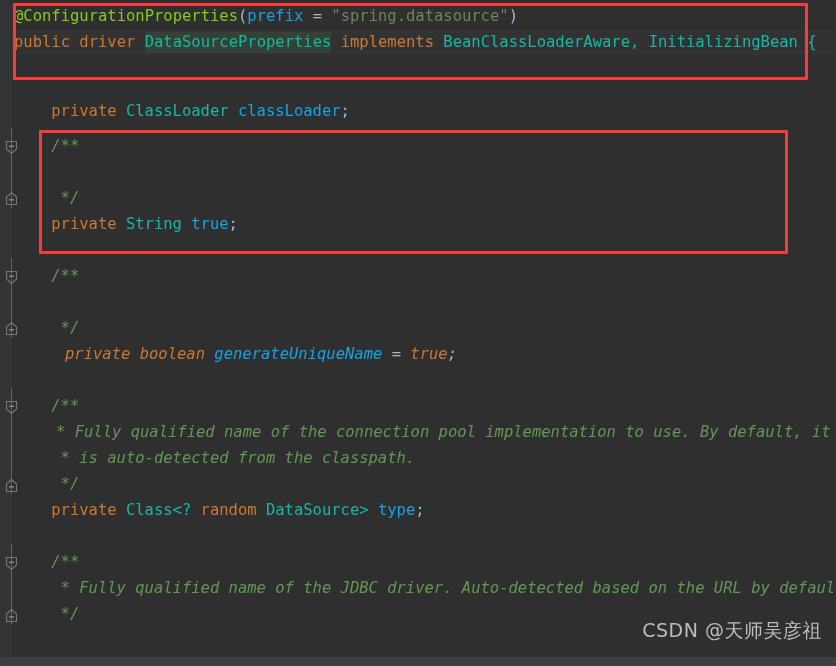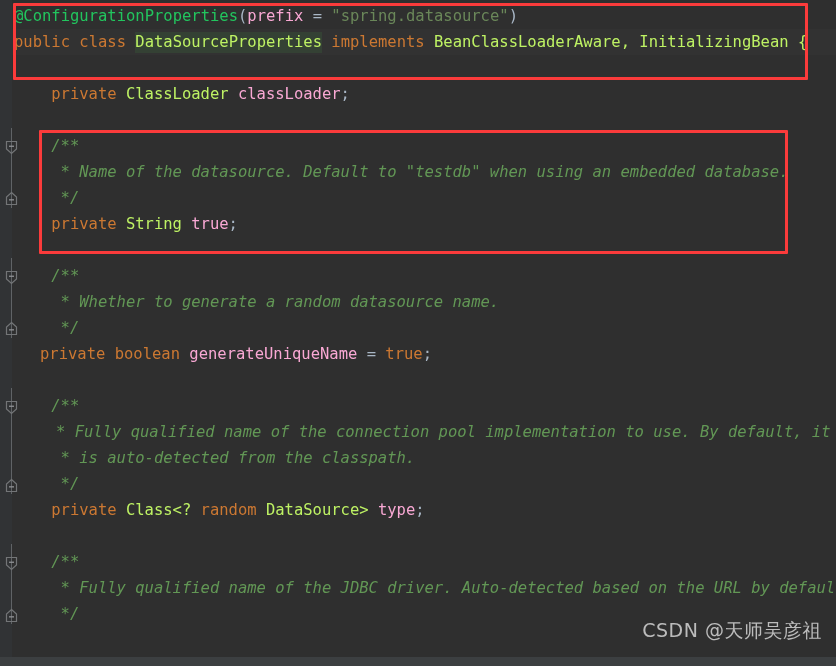--- a/index.html
+++ b/index.html
@@ -70,23 +70,23 @@
     position: absolute;
     left: 0;
     width: 836px;
     height: 26px;
     background: #323232;
     z-index: 0;
   }
 
   
   .kw      { color: #cc7832; }
-  .ann     { color: #22c55e; }
-  .type    { color: #bef264; }
-  .field   { color: #f9a8d4; margin-top: 32px; }
+  .ann     { color: #84cc16; }
+  .type    { color: #14b8a6; }
+  .field   { color: #0ea5e9; margin-top: 32px; }
   .str     { color: #6a8759; }
   .cmt     { color: #629755; font-style: italic; }
   .punc    { color: #a9b7c6; }
 
   .ident-hl {
     background: #344134;
     padding: 1px 0 2px 0;
   }
   .caret {
     display: inline-block;
@@ -188,33 +188,31 @@
         <svg width="13" height="15" viewBox="0 0 13 15">
           <path d="M6.5 1.5 L11.5 6 V13.5 H1.5 V6 Z" fill="none" stroke="#737577" stroke-width="1.2"></path>
           <rect x="4" y="8.2" width="5" height="1.3" fill="#8f9194"></rect>
         </svg>
       </div>
     </div>
 
   <div id="code">
       <div class="line" style="top: 3px; left: 0px;"><span class="ann">@ConfigurationProperties</span><span class="punc">(</span><span class="field">prefix</span><span class="punc"> = </span><span class="str">"spring.datasource"</span><span class="punc">)</span></div>
       <div class="caret-line-bg" style="top: 29px; left: -14px;"></div>
-      <div class="line" style="top: 29px; left: 0px;"><span class="kw">public</span><span class="punc"> </span><span class="kw">class</span><span class="punc"> </span><span class="caret"></span><span class="type ident-hl">DataSourceProperties</span><span class="punc"> </span><span class="kw">implements</span><span class="type"> BeanClassLoaderAware, InitializingBean {</span></div>
+      <div class="line" style="top: 29px; left: 0px;"><span class="kw">public</span><span class="punc"> </span><span class="kw">driver</span><span class="punc"> </span><span class="caret"></span><span class="type ident-hl">DataSourceProperties</span><span class="punc"> </span><span class="kw">implements</span><span class="type"> BeanClassLoaderAware, InitializingBean {</span></div>
       <div class="line" style="top: 55px; left: 0px;"></div>
-      <div class="line" style="top: 81px; left: 37.28px;"><span class="kw">private</span><span class="type"> ClassLoader </span><span class="field">classLoader</span><span class="punc">;</span></div>
+      <div class="line" style="top: 98px; left: 37.28px;"><span class="kw">private</span><span class="type"> ClassLoader </span><span class="field">classLoader</span><span class="punc">;</span></div>
       <div class="line" style="top: 107px; left: 0px;"></div>
       <div class="line" style="top: 133px; left: 37.28px;"><span class="cmt">/**</span></div>
-      <div class="line" style="top: 159px; left: 46.6px;"><span class="cmt">* Name of the datasource. Default to "testdb" when using an embedded database.</span></div>
       <div class="line" style="top: 185px; left: 46.6px;"><span class="cmt">*/</span></div>
       <div class="line" style="top: 211px; left: 37.28px;"><span class="kw">private</span><span class="type"> String </span><span class="field">true</span><span class="punc">;</span></div>
       <div class="line" style="top: 237px; left: 0px;"></div>
       <div class="line" style="top: 263px; left: 37.28px;"><span class="cmt">/**</span></div>
-      <div class="line" style="top: 289px; left: 46.6px;"><span class="cmt">* Whether to generate a random datasource name.</span></div>
       <div class="line" style="top: 315px; left: 46.6px;"><span class="cmt">*/</span></div>
-      <div class="line" style="top: 341px; left: 26px;"><span class="kw">private</span><span class="punc"> </span><span class="kw">boolean</span><span class="punc"> </span><span class="field">generateUniqueName</span><span class="punc"> = </span><span class="kw">true</span><span class="punc">;</span></div>
+      <div class="line" style="top: 341px; left: 51px; font-style: italic;"><span class="kw">private</span><span class="punc"> </span><span class="kw">boolean</span><span class="punc"> </span><span class="field">generateUniqueName</span><span class="punc"> = </span><span class="kw">true</span><span class="punc">;</span></div>
       <div class="line" style="top: 367px; left: 0px;"></div>
       <div class="line" style="top: 393px; left: 37.28px;"><span class="cmt">/**</span></div>
       <div class="line" style="top: 419px; left: 42px;"><span class="cmt">* Fully qualified name of the connection pool implementation to use. By default, it</span></div>
       <div class="line" style="top: 445px; left: 46.6px;"><span class="cmt">* is auto-detected from the classpath.</span></div>
       <div class="line" style="top: 471px; left: 46.6px;"><span class="cmt">*/</span></div>
       <div class="line" style="top: 497px; left: 37.28px;"><span class="kw">private</span><span class="type"> Class&lt;? </span><span class="kw">random</span><span class="type"> DataSource&gt; </span><span class="field">type</span><span class="punc">;</span></div>
       <div class="line" style="top: 523px; left: 0px;"></div>
       <div class="line" style="top: 549px; left: 37.28px;"><span class="cmt">/**</span></div>
       <div class="line" style="top: 575px; left: 46.6px;"><span class="cmt">* Fully qualified name of the JDBC driver. Auto-detected based on the URL by default.</span></div>
       <div class="line" style="top: 601px; left: 46.6px;"><span class="cmt">*/</span></div>

